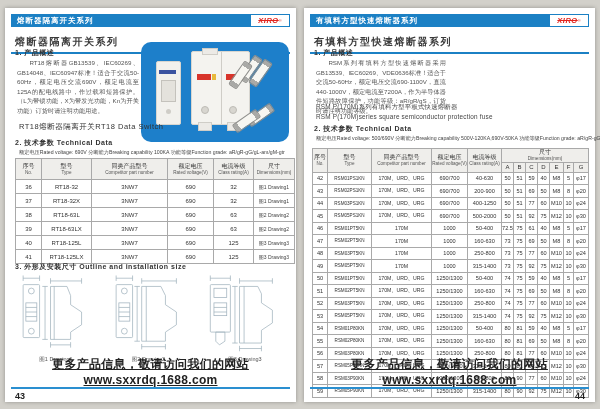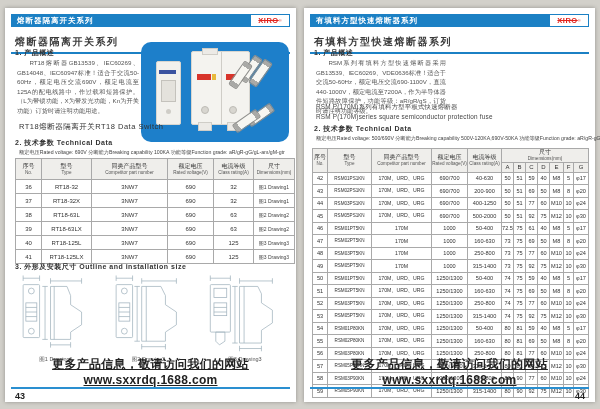--- a/index.html
+++ b/index.html
@@ -8,21 +8,21 @@
   .page{position:absolute;top:8px;width:291px;height:394px;background:#ffffff;
     box-shadow:0 0 4px rgba(0,0,0,.3);}
   .page-left{left:5px;} .page-right{left:304px;}
 
   .bar{position:absolute;top:6px;left:6px;right:6px;height:13px;background:#1b80c4;
     display:flex;align-items:center;}
   .bar-title{color:#fff;font-size:7.5px;font-weight:bold;letter-spacing:1px;padding-left:6px;}
   .logo-box{margin-left:auto;margin-right:1px;background:#fff;height:11px;width:38px;
     display:flex;align-items:center;justify-content:center;}
   .logo-text{color:#e2251f;font-size:7.5px;font-weight:bold;letter-spacing:.5px;
-    text-decoration:line-through;}
+    text-decoration:line-through;font-style:italic;}
   .logo-reg{color:#e2251f;font-size:4px;vertical-align:super;}
 
   .title-wrap{position:absolute;top:23px;left:6px;right:6px;border-bottom:2px solid #1b80c4;
     padding-bottom:3px;}
   .page-title{font-size:10px;font-weight:bold;color:#3a3a3a;letter-spacing:1.5px;padding-left:4px;}
 
   .sec-head{position:absolute;left:10px;font-size:7px;font-weight:bold;color:#333;letter-spacing:.5px;}
   .intro{position:absolute;left:12px;font-size:6.2px;color:#555;line-height:1.55;
     text-indent:2em;text-align:justify;}
 

